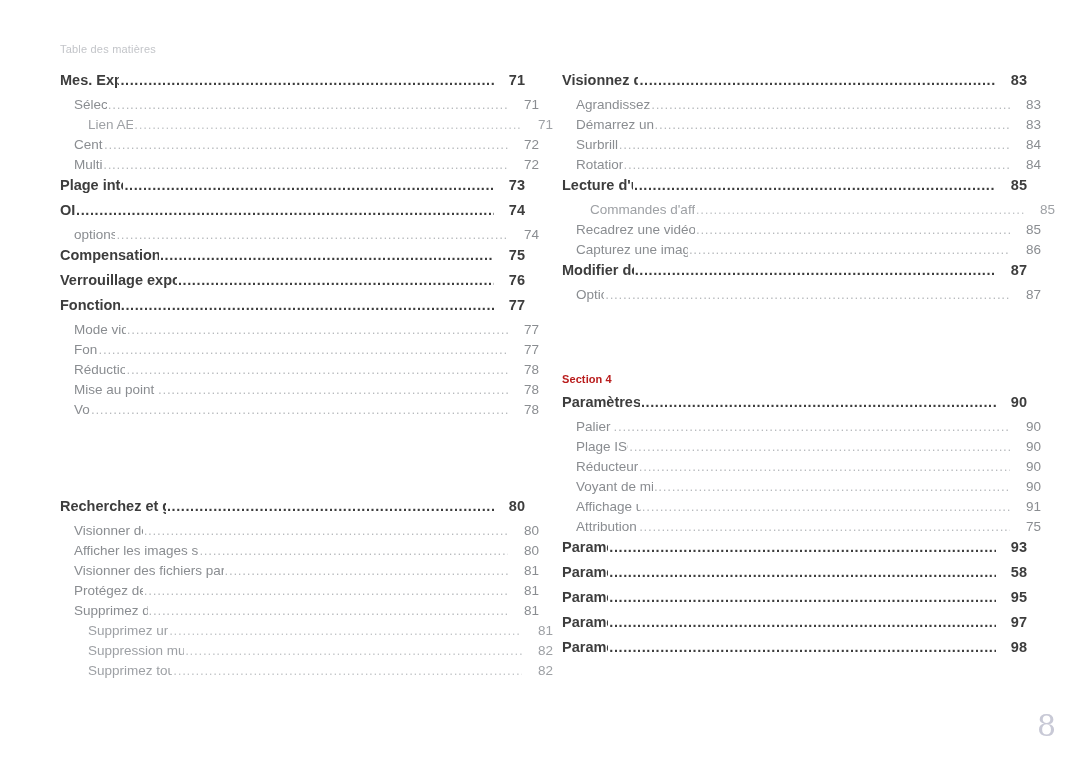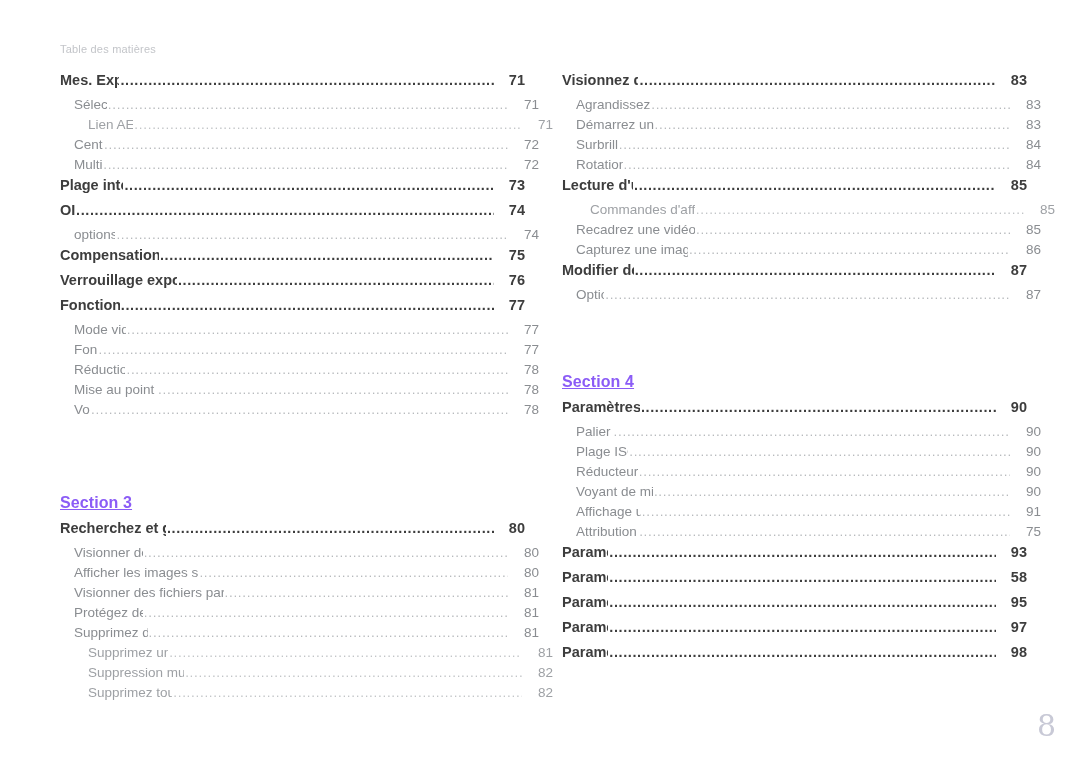--- a/index.html
+++ b/index.html
@@ -43,27 +43,26 @@
     width: 465px;
   }
   .col-left  { left: 60px; }
   .col-right { left: 562px; }
 
   
   .section-opener {
     margin-top: 0;
   }
   .section-kicker {
-    font-size: 16px;
+    font-size: 11px;
     font-weight: bold;
-    color: #8b5cf6;
+    color: #b91c1c;
     letter-spacing: 0.1px;
     line-height: 1.15;
     margin-bottom: 4px;
-    text-decoration: underline;
   }
   .section-title {
     font-size: 25px;
     font-weight: normal;
     color: #3a3a3a;
     letter-spacing: -0.3px;
     line-height: 1.2;
   }
 
   
@@ -228,21 +227,20 @@
         <span class="toc-dots">......................................................................................................................................................</span>
         <span class="toc-page">78</span>
       </div>
       <div class="toc-entry lvl2">
         <span class="toc-label">Voix</span>
         <span class="toc-dots">......................................................................................................................................................</span>
         <span class="toc-page">78</span>
       </div>
       <div class="gap-xxl"></div>
       <div class="section-opener">
-        <div class="section-kicker">Section 3</div>
       </div>
       <div class="gap-sm"></div>
       <div class="toc-entry lvl1">
         <span class="toc-label">Recherchez et gérez des fichiers</span>
         <span class="toc-dots">......................................................................................................................................................</span>
         <span class="toc-page">80</span>
       </div>
       <div class="toc-entry lvl2">
         <span class="toc-label">Visionner des photos</span>
         <span class="toc-dots">......................................................................................................................................................</span>

